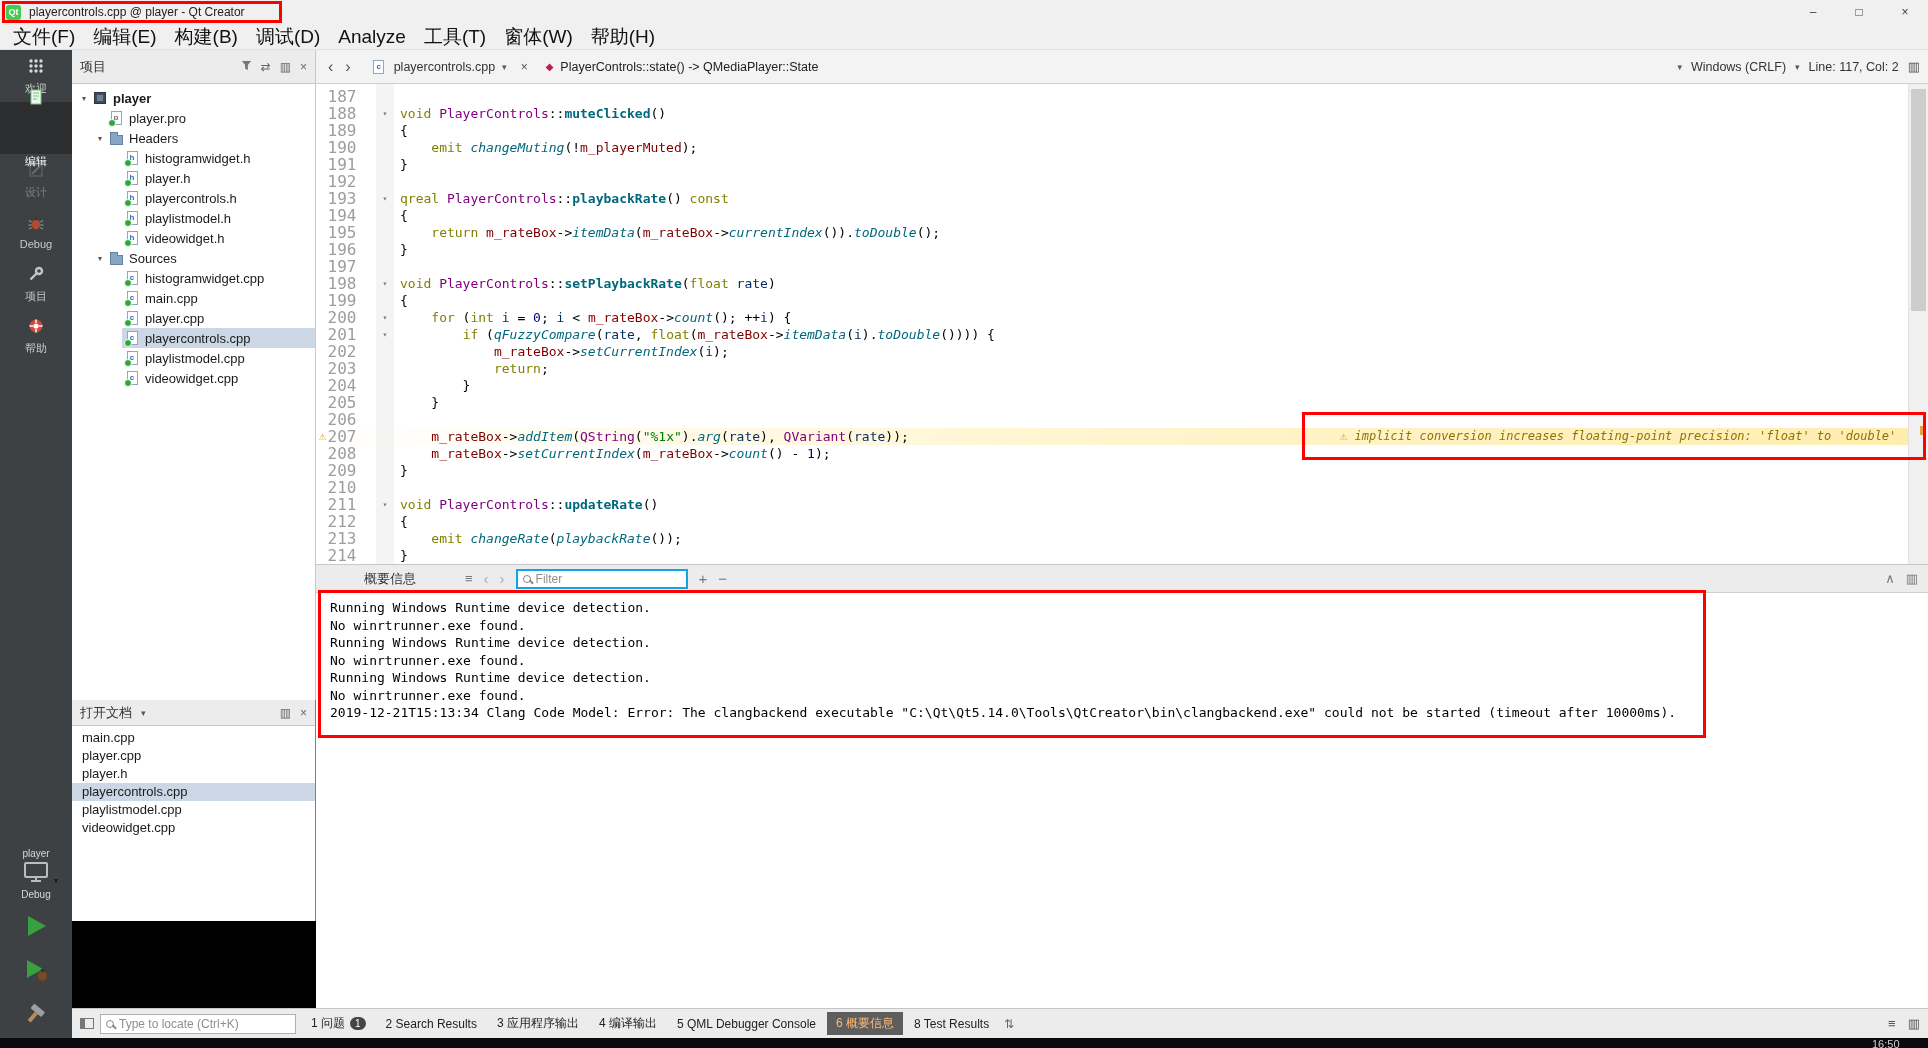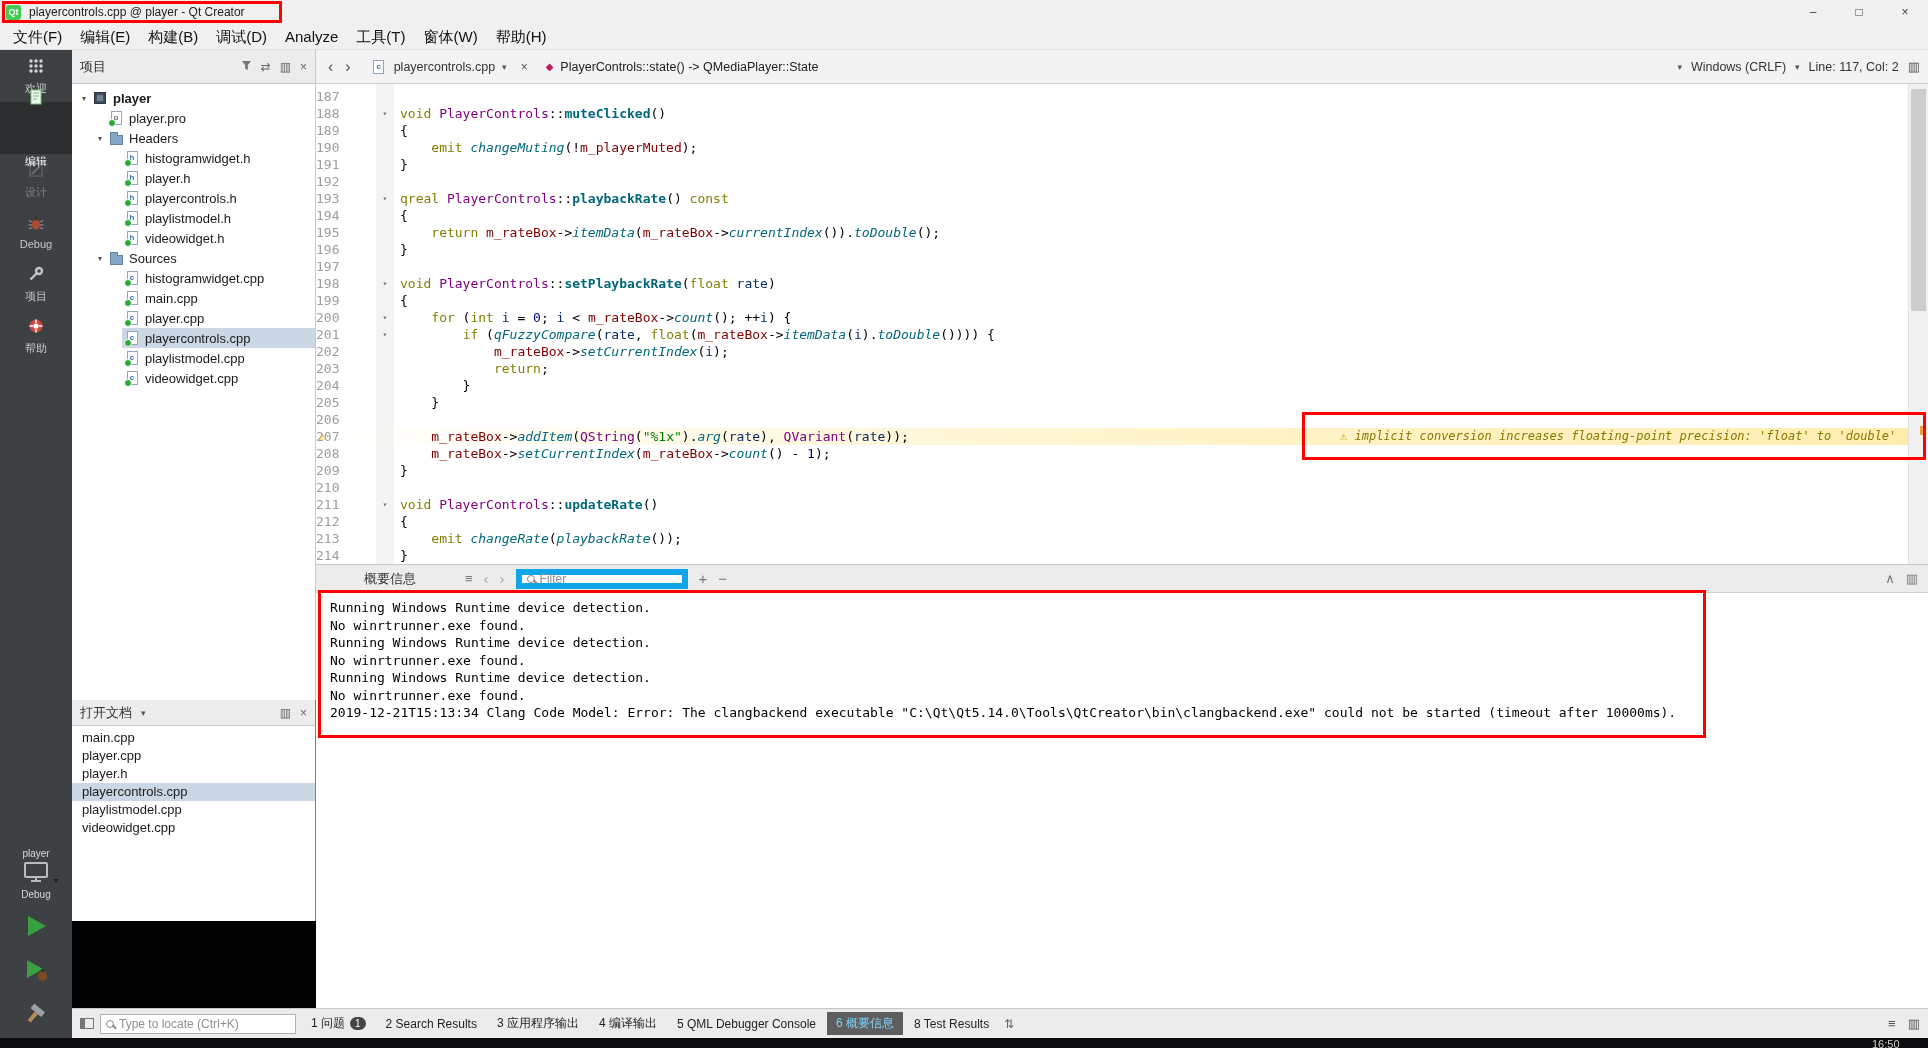--- a/index.html
+++ b/index.html
@@ -13,21 +13,21 @@
   .app-icon{width:15px;height:15px;margin-left:6px;border-radius:3px;background:#41cd52;
             color:#fff;font-size:9px;font-weight:bold;display:flex;align-items:center;justify-content:center;flex:none;}
   .title-text{margin-left:8px;font-size:12px;color:#222;white-space:nowrap;}
   .win-controls{margin-left:auto;display:flex;height:24px;}
   .win-btn{width:46px;height:24px;display:flex;align-items:center;justify-content:center;
            font-size:12px;color:#444;}
 
   
   .menubar{position:absolute;left:0;top:24px;width:1928px;height:26px;background:#f0f0f0;
            border-bottom:1px solid #e0e0e0;display:flex;align-items:center;padding-left:4px;}
-  .menu-item{padding:0 9px;height:22px;line-height:22px;font-size:15px;color:#111;white-space:nowrap;}
+  .menu-item{padding:0 9px;height:22px;line-height:22px;font-size:19px;color:#111;white-space:nowrap;}
 
   
   .modebar{position:absolute;left:0;top:50px;width:72px;height:988px;background:#3e4143;
            display:flex;flex-direction:column;}
   .mode-item{height:52px;display:flex;flex-direction:column;align-items:center;justify-content:center;gap:2px;flex:none;}
   .mode-item .lbl{font-size:11px;color:#c6c8c9;}
   .mode-item.selected{background:#2c2e30;}
   .mode-item.selected .lbl{color:#fff;margin-top:42px;}
   .mode-item.disabled{opacity:.45;}
   .kit{margin-top:auto;display:flex;flex-direction:column;align-items:center;gap:2px;padding:6px 0;}
@@ -78,21 +78,21 @@
   .sym-text{margin-left:7px;color:#222;white-space:nowrap;}
   .tb-right{display:flex;align-items:center;gap:9px;margin-right:8px;}
   .split-ic{font-size:13px;color:#555;}
 
   
   .editor{position:absolute;left:316px;top:84px;width:1612px;height:480px;background:#fff;overflow:hidden;
           font-family:"DejaVu Sans Mono", monospace;font-size:13px;}
   .fold-strip{position:absolute;left:60px;top:0;bottom:0;width:18px;background:#f4f4f4;}
   .code{position:absolute;left:0;top:4px;right:20px;}
   .code-line{position:relative;height:17px;line-height:17px;white-space:pre;padding-left:84px;}
-  .ln{position:absolute;left:0;top:0;width:52px;text-align:left;color:#9d9d9d;font-size:13px;}
+  .ln{position:absolute;left:0;top:0;width:52px;text-align:center;color:#9d9d9d;font-size:16px;}
   .fold{position:absolute;left:60px;top:0;width:18px;text-align:center;color:#777;font-size:8px;}
   .gutter-warn{position:absolute;left:3px;top:0;font-size:12px;color:#daa100;}
   .warn-line{background:linear-gradient(90deg, rgba(255,246,214,0) 0%, rgba(255,241,188,.75) 50%, #ffedb0 100%);}
   .annotation{position:absolute;left:1024px;top:0;font-size:12px;font-style:italic;color:#8b7500;white-space:pre;text-align:center;}
   .warn-glyph{color:#daa100;font-style:normal;}
   .tk-k{color:#808000;}
   .tk-t{color:#800080;}
   .tk-f{color:#00677c;font-style:italic;}
   .tk-fd{color:#00677c;font-weight:bold;}
   .tk-m{color:#800000;}
@@ -104,40 +104,40 @@
   .scroll-thumb{position:absolute;left:2px;right:2px;top:5px;height:222px;background:#cdcdcd;}
   .scroll-mark{position:absolute;right:2px;top:342px;width:6px;height:9px;background:#e9a33c;}
 
   
   .output-pane{position:absolute;left:316px;top:564px;width:1612px;height:444px;background:#fff;border-top:1px solid #c8c8c8;}
   .output-header{height:28px;background:#ececec;border-bottom:1px solid #d0d0d0;display:flex;align-items:center;
                  padding:0 10px;gap:11px;}
   .output-title{font-size:13px;color:#333;width:128px;flex:none;text-align:center;}
   .oh-ic{color:#777;font-size:13px;line-height:1;}
   .oh-nav{color:#a8a8a8;font-size:15px;line-height:1;}
-  .filter-box{width:172px;height:20px;border:6px solid #0ea5e9;background:#fff;display:flex;align-items:center;
+  .filter-box{width:172px;height:20px;border:2px solid #0ea5e9;background:#fff;display:flex;align-items:center;
               padding:0 5px;gap:5px;}
   .filter-box input{border:none;outline:none;width:100%;font-size:12px;color:#333;background:transparent;}
   .filter-box input::placeholder{color:#8f8f8f;}
   .mag{width:8px;height:8px;border:1.5px solid #888;border-radius:50%;position:relative;flex:none;}
   .mag::after{content:"";position:absolute;width:5px;height:1.5px;background:#888;transform:rotate(45deg);right:-4px;bottom:-1px;}
   .output-body{padding:6px 0 0 14px;font-family:"DejaVu Sans Mono", monospace;font-size:13px;line-height:17.5px;color:#000;}
   .out-line{white-space:pre;}
 
   
   .statusbar{position:absolute;left:72px;top:1008px;width:1856px;height:30px;background:#ececec;
              border-top:1px solid #c6c6c6;display:flex;align-items:center;padding:0 8px;gap:6px;}
   .sb-toggle{width:14px;height:11px;border:1px solid #777;position:relative;flex:none;}
   .sb-toggle::before{content:"";position:absolute;left:0;top:0;bottom:0;width:4px;background:#777;}
   .locator{width:196px;height:20px;background:#fff;border:1px solid #b0b0b0;display:flex;align-items:center;
            padding:0 5px;gap:5px;flex:none;}
   .locator input{border:none;outline:none;width:100%;font-size:12px;color:#333;background:transparent;}
   .locator input::placeholder{color:#8f8f8f;}
   .status-btn{padding:3px 9px;font-size:12px;color:#222;display:flex;align-items:center;gap:5px;white-space:nowrap;}
-  .status-btn.active{background:#5e5e5e;color:#7dd3fc;justify-content:center;}
+  .status-btn.active{background:#5e5e5e;color:#fdba74;justify-content:center;}
   .badge{background:#454545;color:#fff;border-radius:7px;font-size:10px;padding:0 5px;height:13px;line-height:13px;}
   .sb-right{margin-left:auto;display:flex;align-items:center;gap:12px;color:#555;font-size:13px;}
 
   
   .taskbar{position:absolute;left:0;top:1038px;width:1928px;height:14px;background:#0b0b0d;overflow:hidden;}
   .clock{position:absolute;left:1872px;top:0px;color:#cfcfcf;font-size:11px;}
 
   
   .redbox{position:absolute;border:3px solid #ff0000;z-index:60;pointer-events:none;}
   #rb-title{left:2px;top:1px;width:280px;height:22px;}

